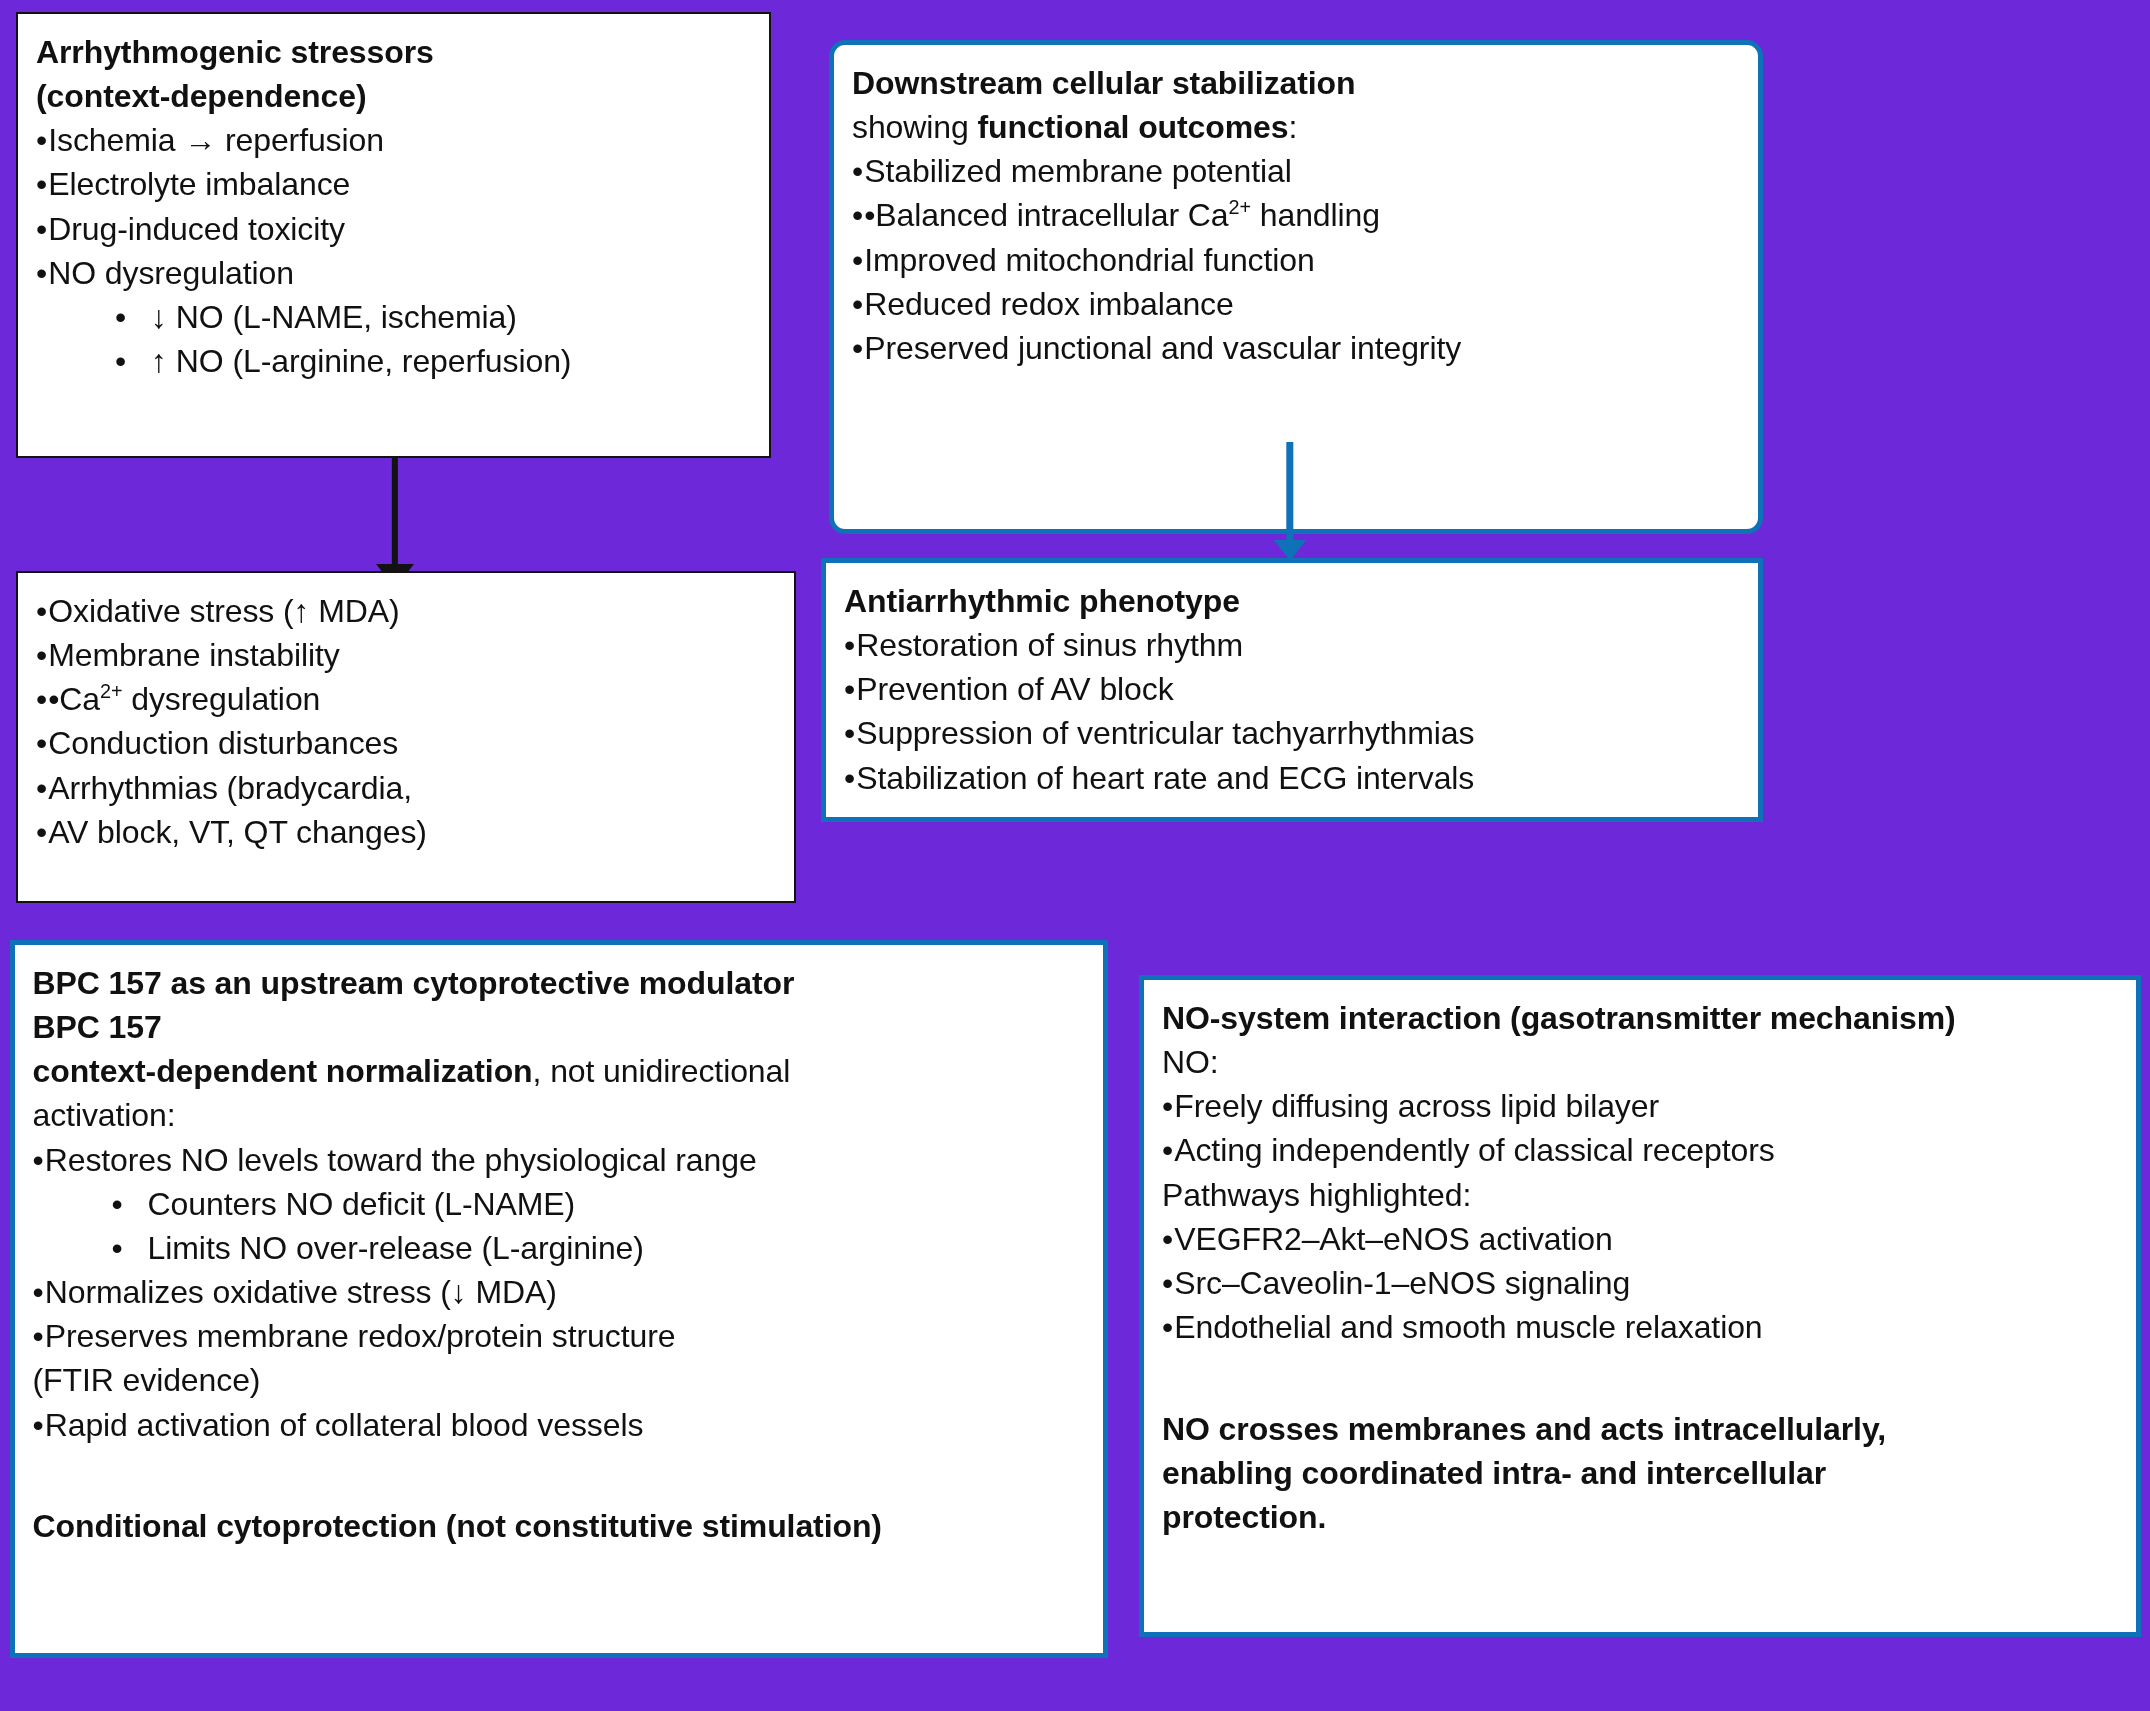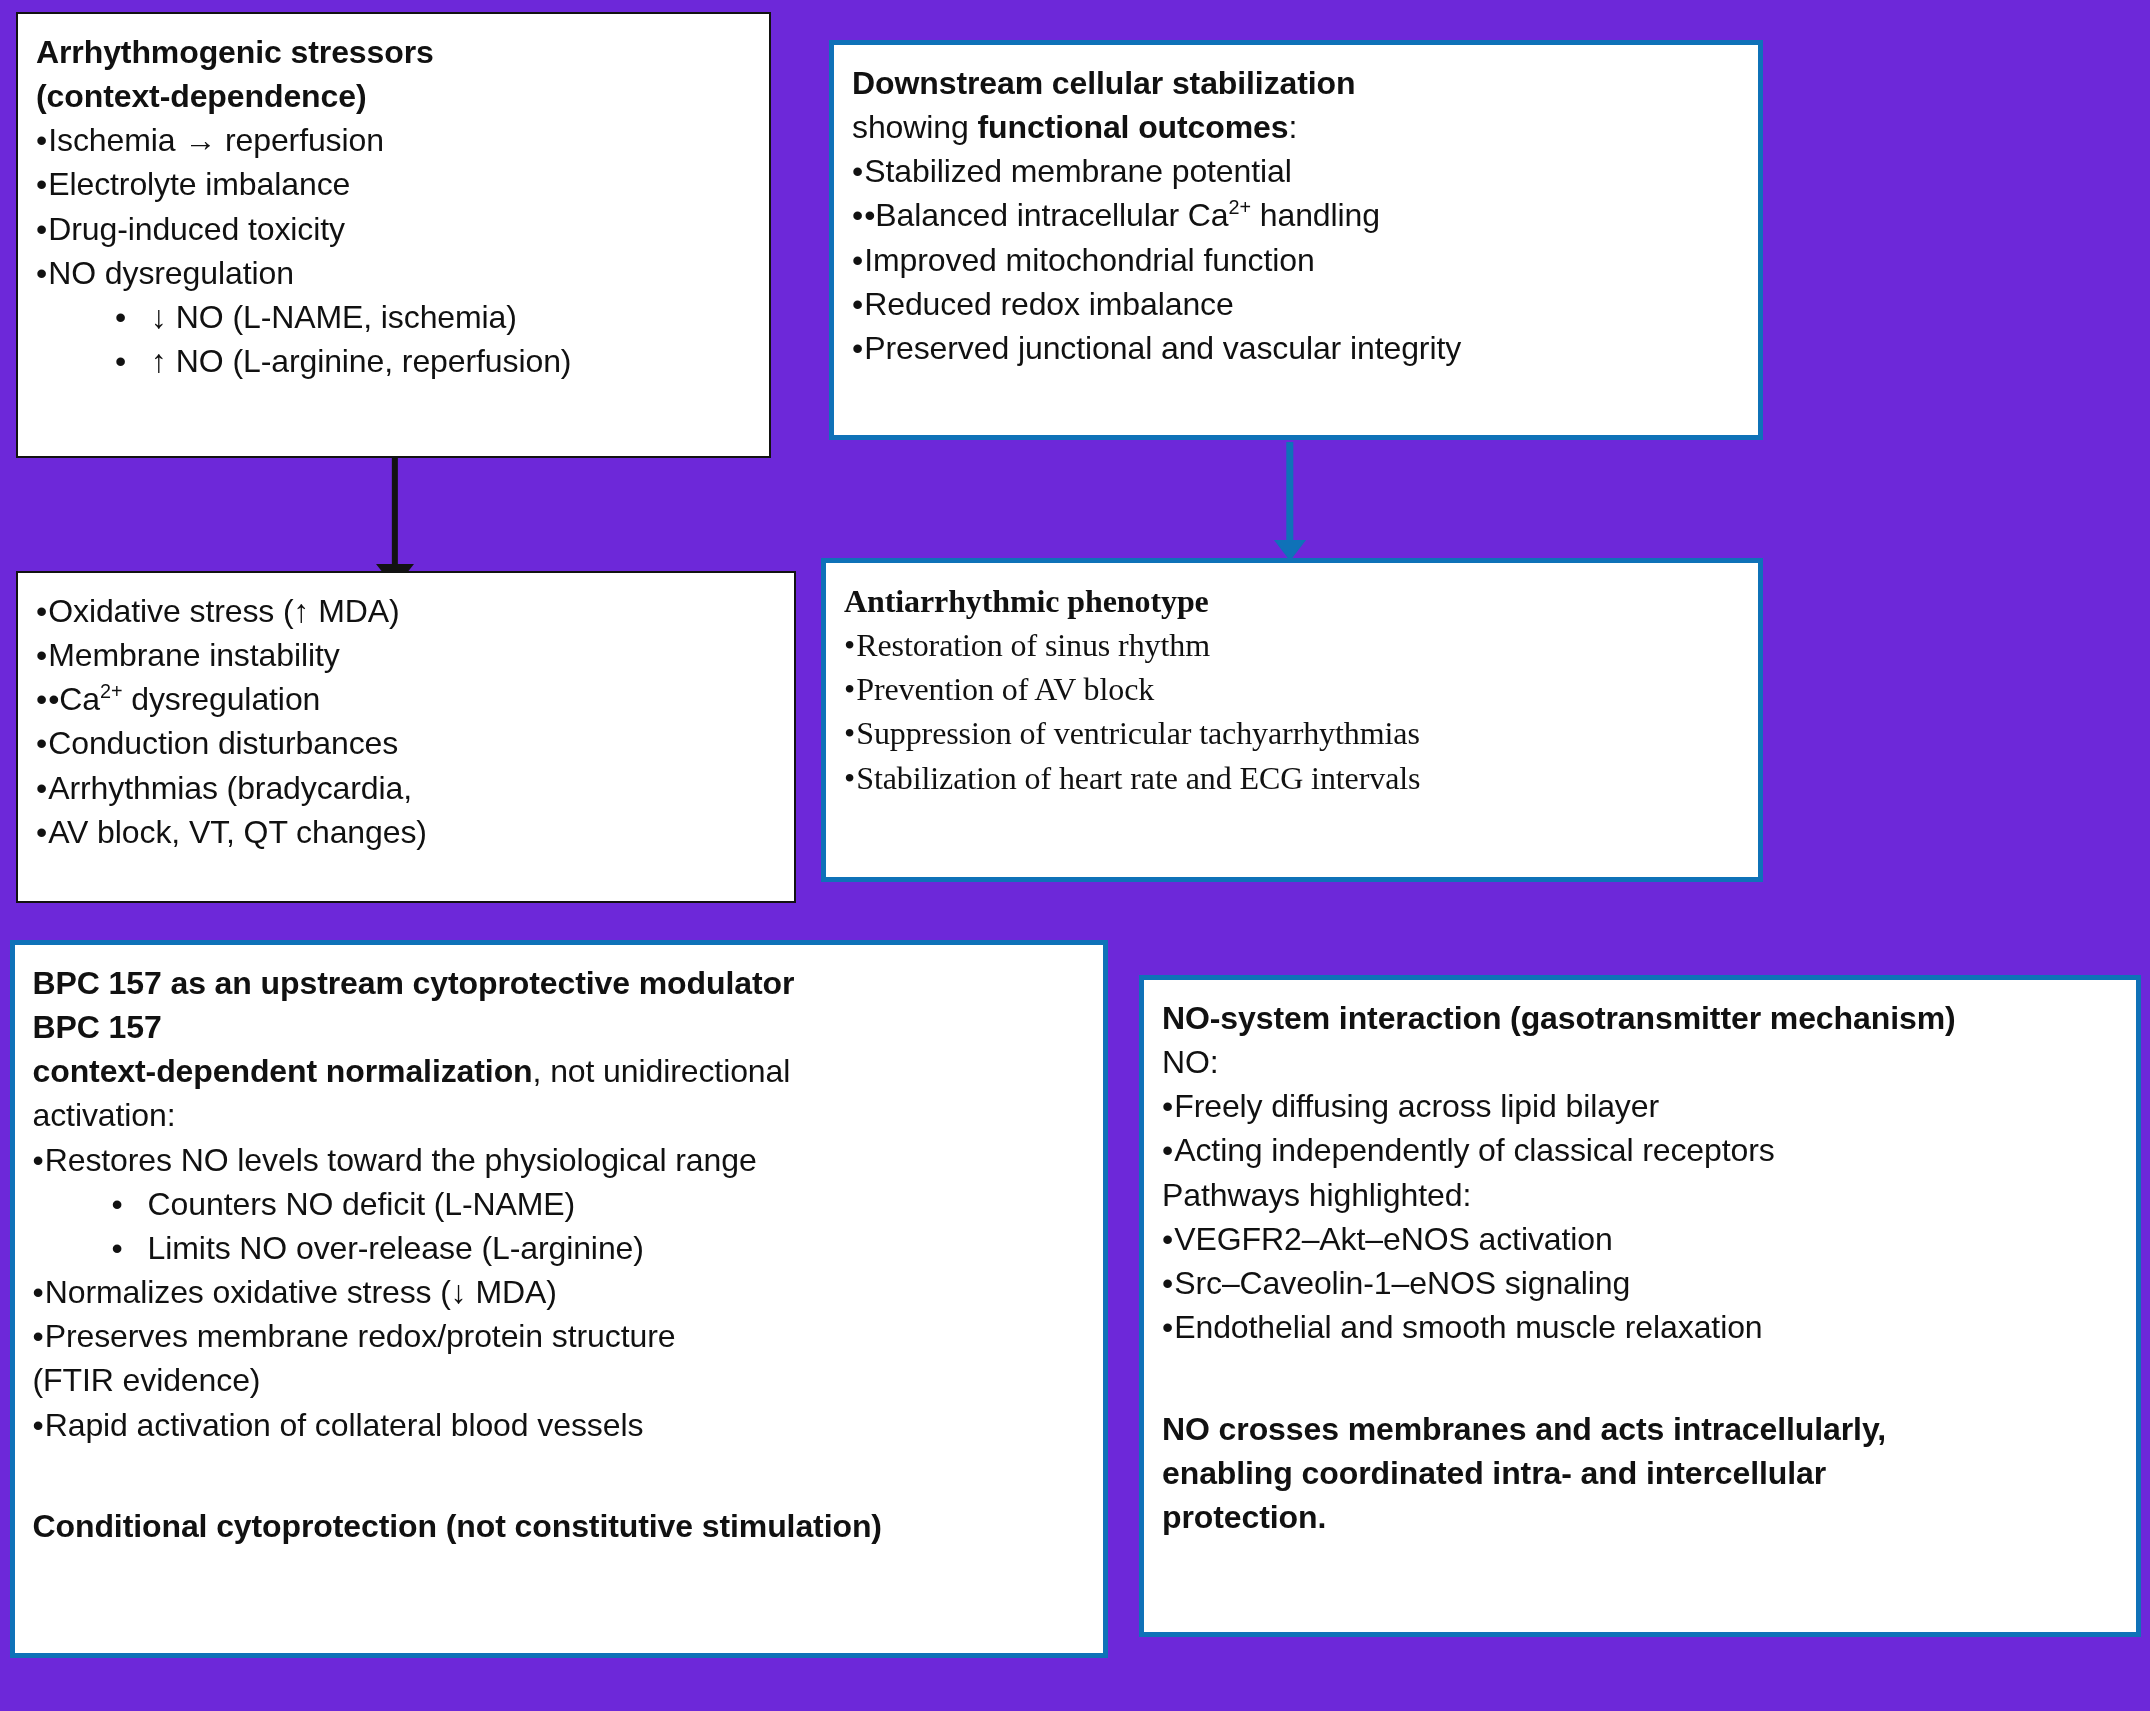--- a/index.html
+++ b/index.html
@@ -116,38 +116,38 @@
     <div class="box-inner">
       <div class="line bullet">Oxidative stress (↑ MDA)</div>
       <div class="line bullet">Membrane instability</div>
       <div class="line bullet">•Ca<sup>2+</sup> dysregulation</div>
       <div class="line bullet">Conduction disturbances</div>
       <div class="line bullet">Arrhythmias (bradycardia,</div>
       <div class="line bullet">AV block, VT, QT changes)</div>
     </div>
   </div>
 
-  <div class="box blue" style="left:829px; top:40px; width:934px; height:400px;">
+  <div class="box blue" style="left:829px; top:40px; width:934px; height:494px;border-radius:16px;">
     <div class="box-inner">
       <div class="line bold">Downstream cellular stabilization</div>
       <div class="line"><span>showing </span><b>functional outcomes</b><span>:</span></div>
       <div class="line bullet">Stabilized membrane potential</div>
       <div class="line bullet">•Balanced intracellular Ca<sup>2+</sup> handling</div>
       <div class="line bullet">Improved mitochondrial function</div>
       <div class="line bullet">Reduced redox imbalance</div>
       <div class="line bullet">Preserved junctional and vascular integrity</div>
     </div>
   </div>
 
   <div class="arrow blue" style="left:1271px; top:442px; width:37px; height:119px;">
     <div class="shaft" style="height:100px;"></div>
     <div class="head"></div>
   </div>
 
-  <div class="box blue" style="left:821px; top:558px; width:942px; height:324px;font-family:Liberation Serif, serif;">
+  <div class="box blue" style="left:821px; top:558px; width:942px; height:264px;">
     <div class="box-inner">
       <div class="line bold">Antiarrhythmic phenotype</div>
       <div class="line bullet">Restoration of sinus rhythm</div>
       <div class="line bullet">Prevention of AV block</div>
       <div class="line bullet">Suppression of ventricular tachyarrhythmias</div>
       <div class="line bullet">Stabilization of heart rate and ECG intervals</div>
     </div>
   </div>
 
   <div class="box blue" style="left:9.5px; top:940px; width:1098px; height:718px;">

